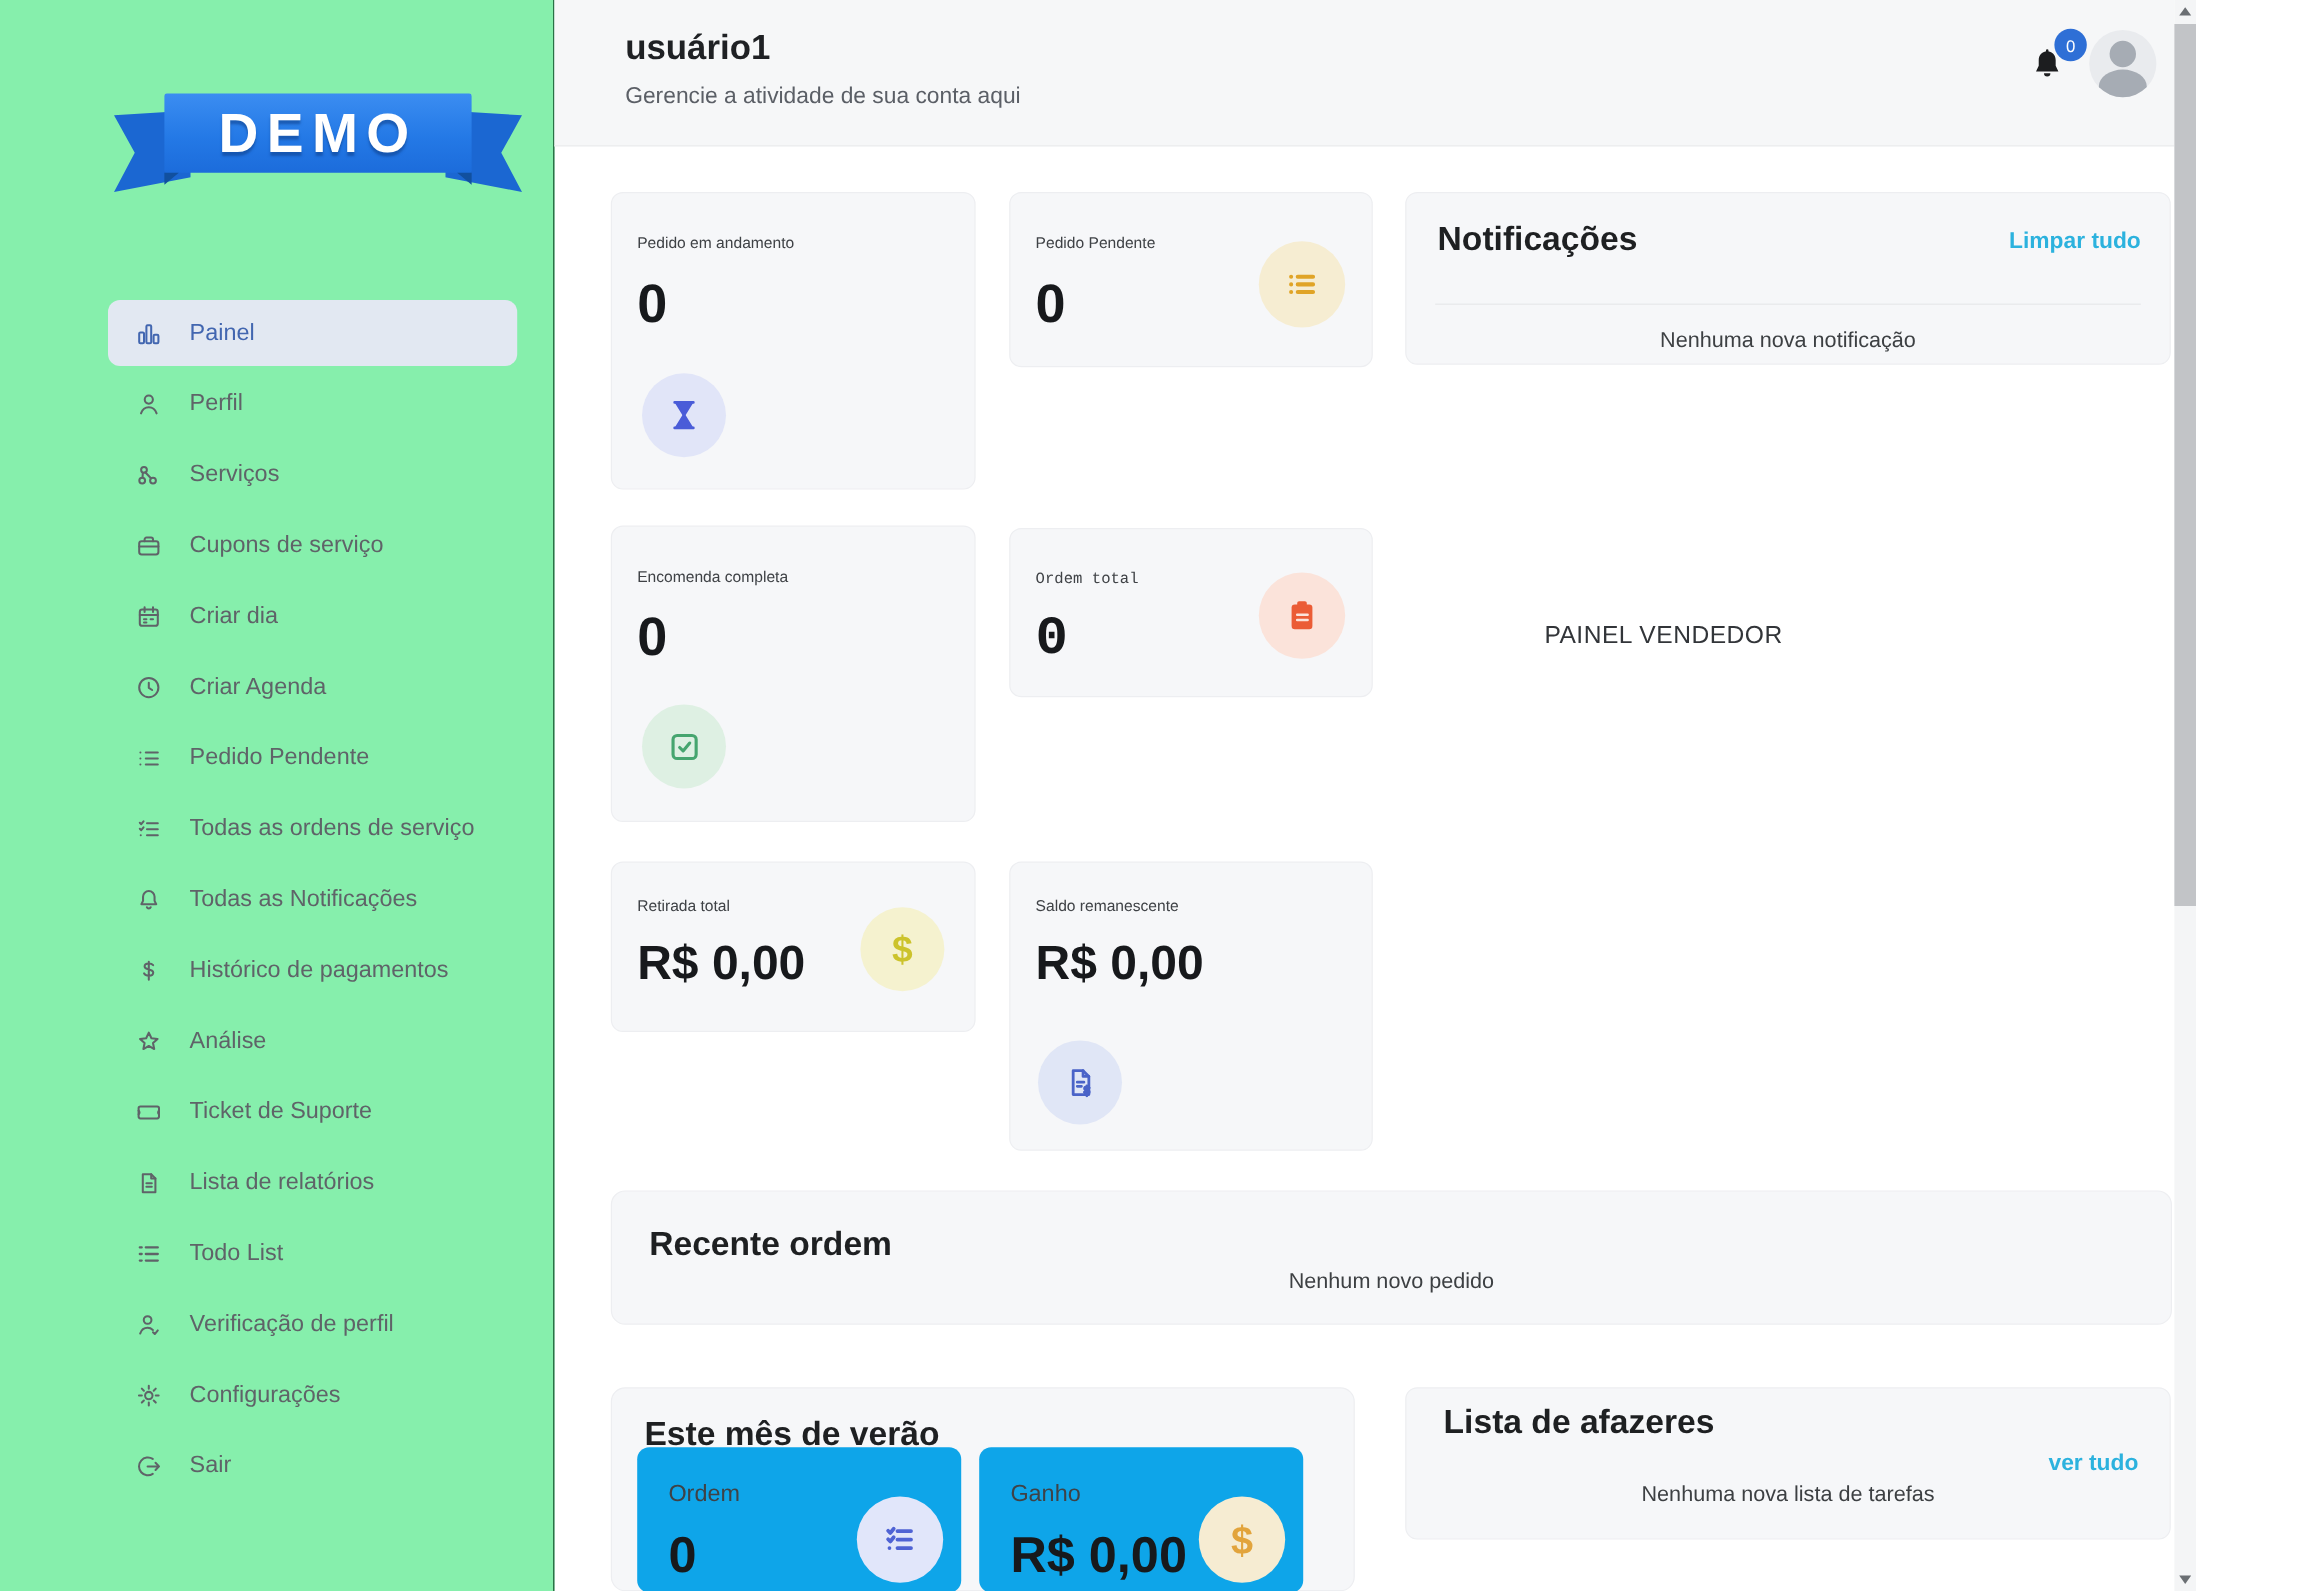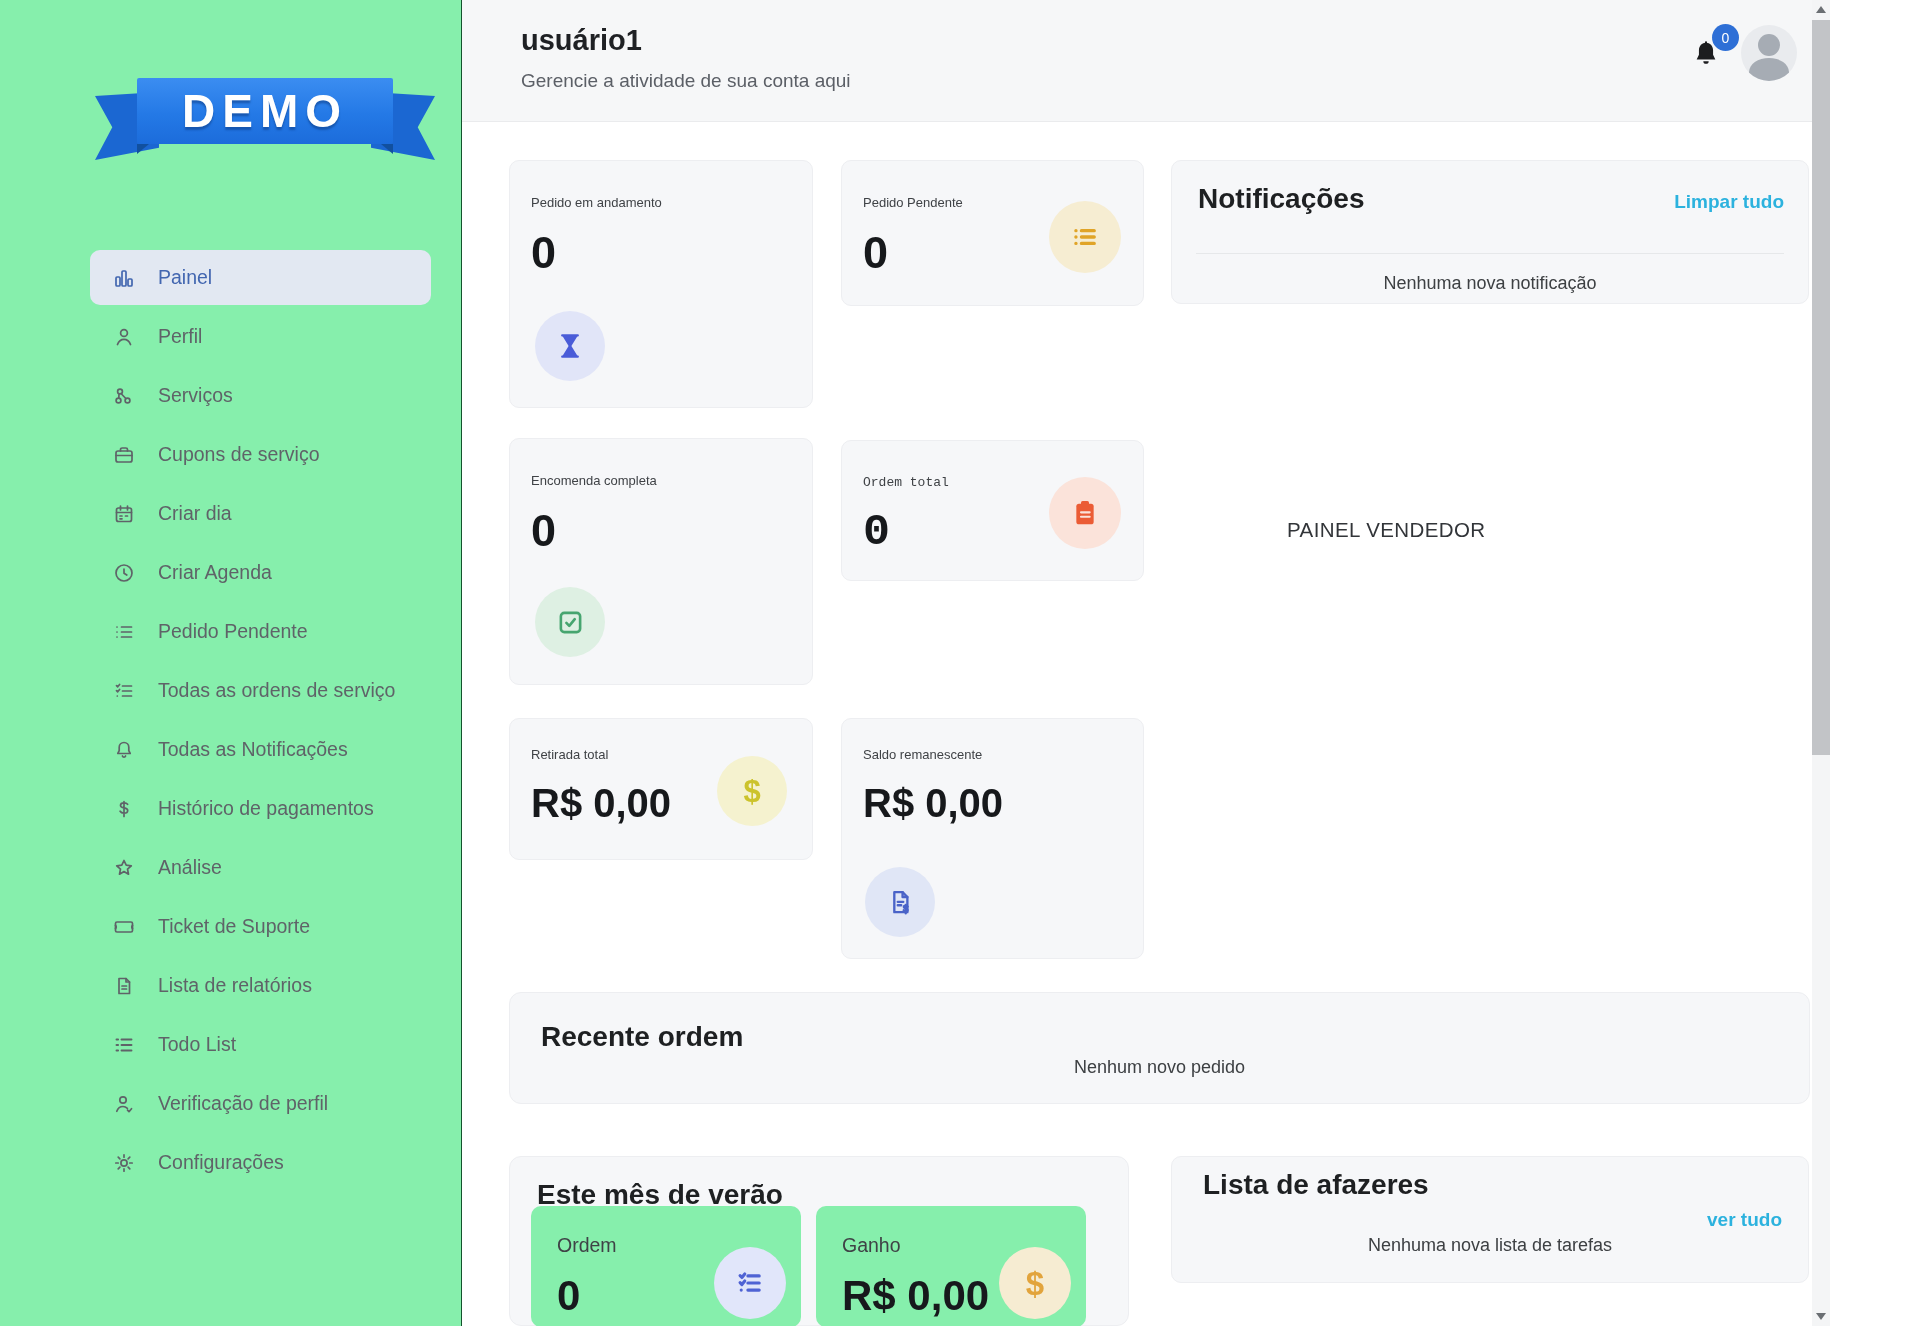--- a/index.html
+++ b/index.html
@@ -71,21 +71,21 @@
   .divider { position:absolute; left:24px; right:24px; height:1px; background:#e6e8ea; }
   .empty-text { position:absolute; left:0; right:0; text-align:center; font-size:18px; color:#3d4043; }
 
   #panel-vendedor-label { position:absolute; left:1287px; top:518px; font-size:20.5px; color:#323539; letter-spacing:.4px; }
 
   
   #panel-recent { left:509px; top:992px; width:1301px; height:112px; border-radius:12px; }
 
   
   #panel-month { left:509px; top:1156px; width:620px; height:170px; border-radius:12px; }
-  .inner-card { position:absolute; background:#86efac; border-radius:10px; }
+  .inner-card { position:absolute; background:#0ea5e9; border-radius:10px; }
   #inner-ordem { left:21px;  top:49px; width:270px; height:121px; }
   #inner-ganho { left:306px; top:49px; width:270px; height:121px; }
   .inner-label { position:absolute; left:26px; top:28px; font-size:19.5px; color:#3f4246; }
   .inner-value { position:absolute; left:26px; top:66px; font-size:42px; font-weight:bold; color:#17191c; }
   .inner-circle { position:absolute; left:183px; top:41px; width:72px; height:72px; border-radius:50%;
     display:flex; align-items:center; justify-content:center; }
   #inner-ordem .inner-circle { background:#e1e6fa; }
   #inner-ganho .inner-circle { background:#f6ecd2; }
 
   
@@ -267,20 +267,29 @@
       <div class="nav-item">
         <span class="nav-icon">
           <svg viewBox="0 0 24 24" fill="none" stroke="currentColor" stroke-width="1.7" stroke-linecap="round" stroke-linejoin="round">
               <circle cx="12" cy="12" r="3.1"></circle>
               <path d="M12 3.8v2.4M12 17.8v2.4M3.8 12h2.4M17.8 12h2.4M6.2 6.2l1.7 1.7M16.1 16.1l1.7 1.7M17.8 6.2l-1.7 1.7M7.9 16.1l-1.7 1.7"></path>
             </svg>
         </span>
         <span class="nav-label">Configurações</span>
       </div>
 
+      <div class="nav-item">
+        <span class="nav-icon">
+          <svg viewBox="0 0 24 24" fill="none" stroke="currentColor" stroke-width="1.7" stroke-linecap="round" stroke-linejoin="round">
+              <path d="M15.3 5.8A7.4 7.4 0 1 0 15.3 18.2"></path>
+              <path d="M11 12h9.5M17.6 9l2.9 3-2.9 3"></path>
+            </svg>
+        </span>
+        <span class="nav-label">Sair</span>
+      </div>
 
     </div>
   </div>
 
   <div id="header">
     <div class="hdr-title">usuário1</div>
     <div class="hdr-sub">Gerencie a atividade de sua conta aqui</div>
     <div class="hdr-bell">
       <svg viewBox="0 0 24 24" width="32" height="34" fill="#1c1d1f">
           <path d="M12 2.8c-3 0-5.3 2.4-5.3 5.4v3.7L5 15.4h14l-1.7-3.5V8.2c0-3-2.3-5.4-5.3-5.4z"></path>

